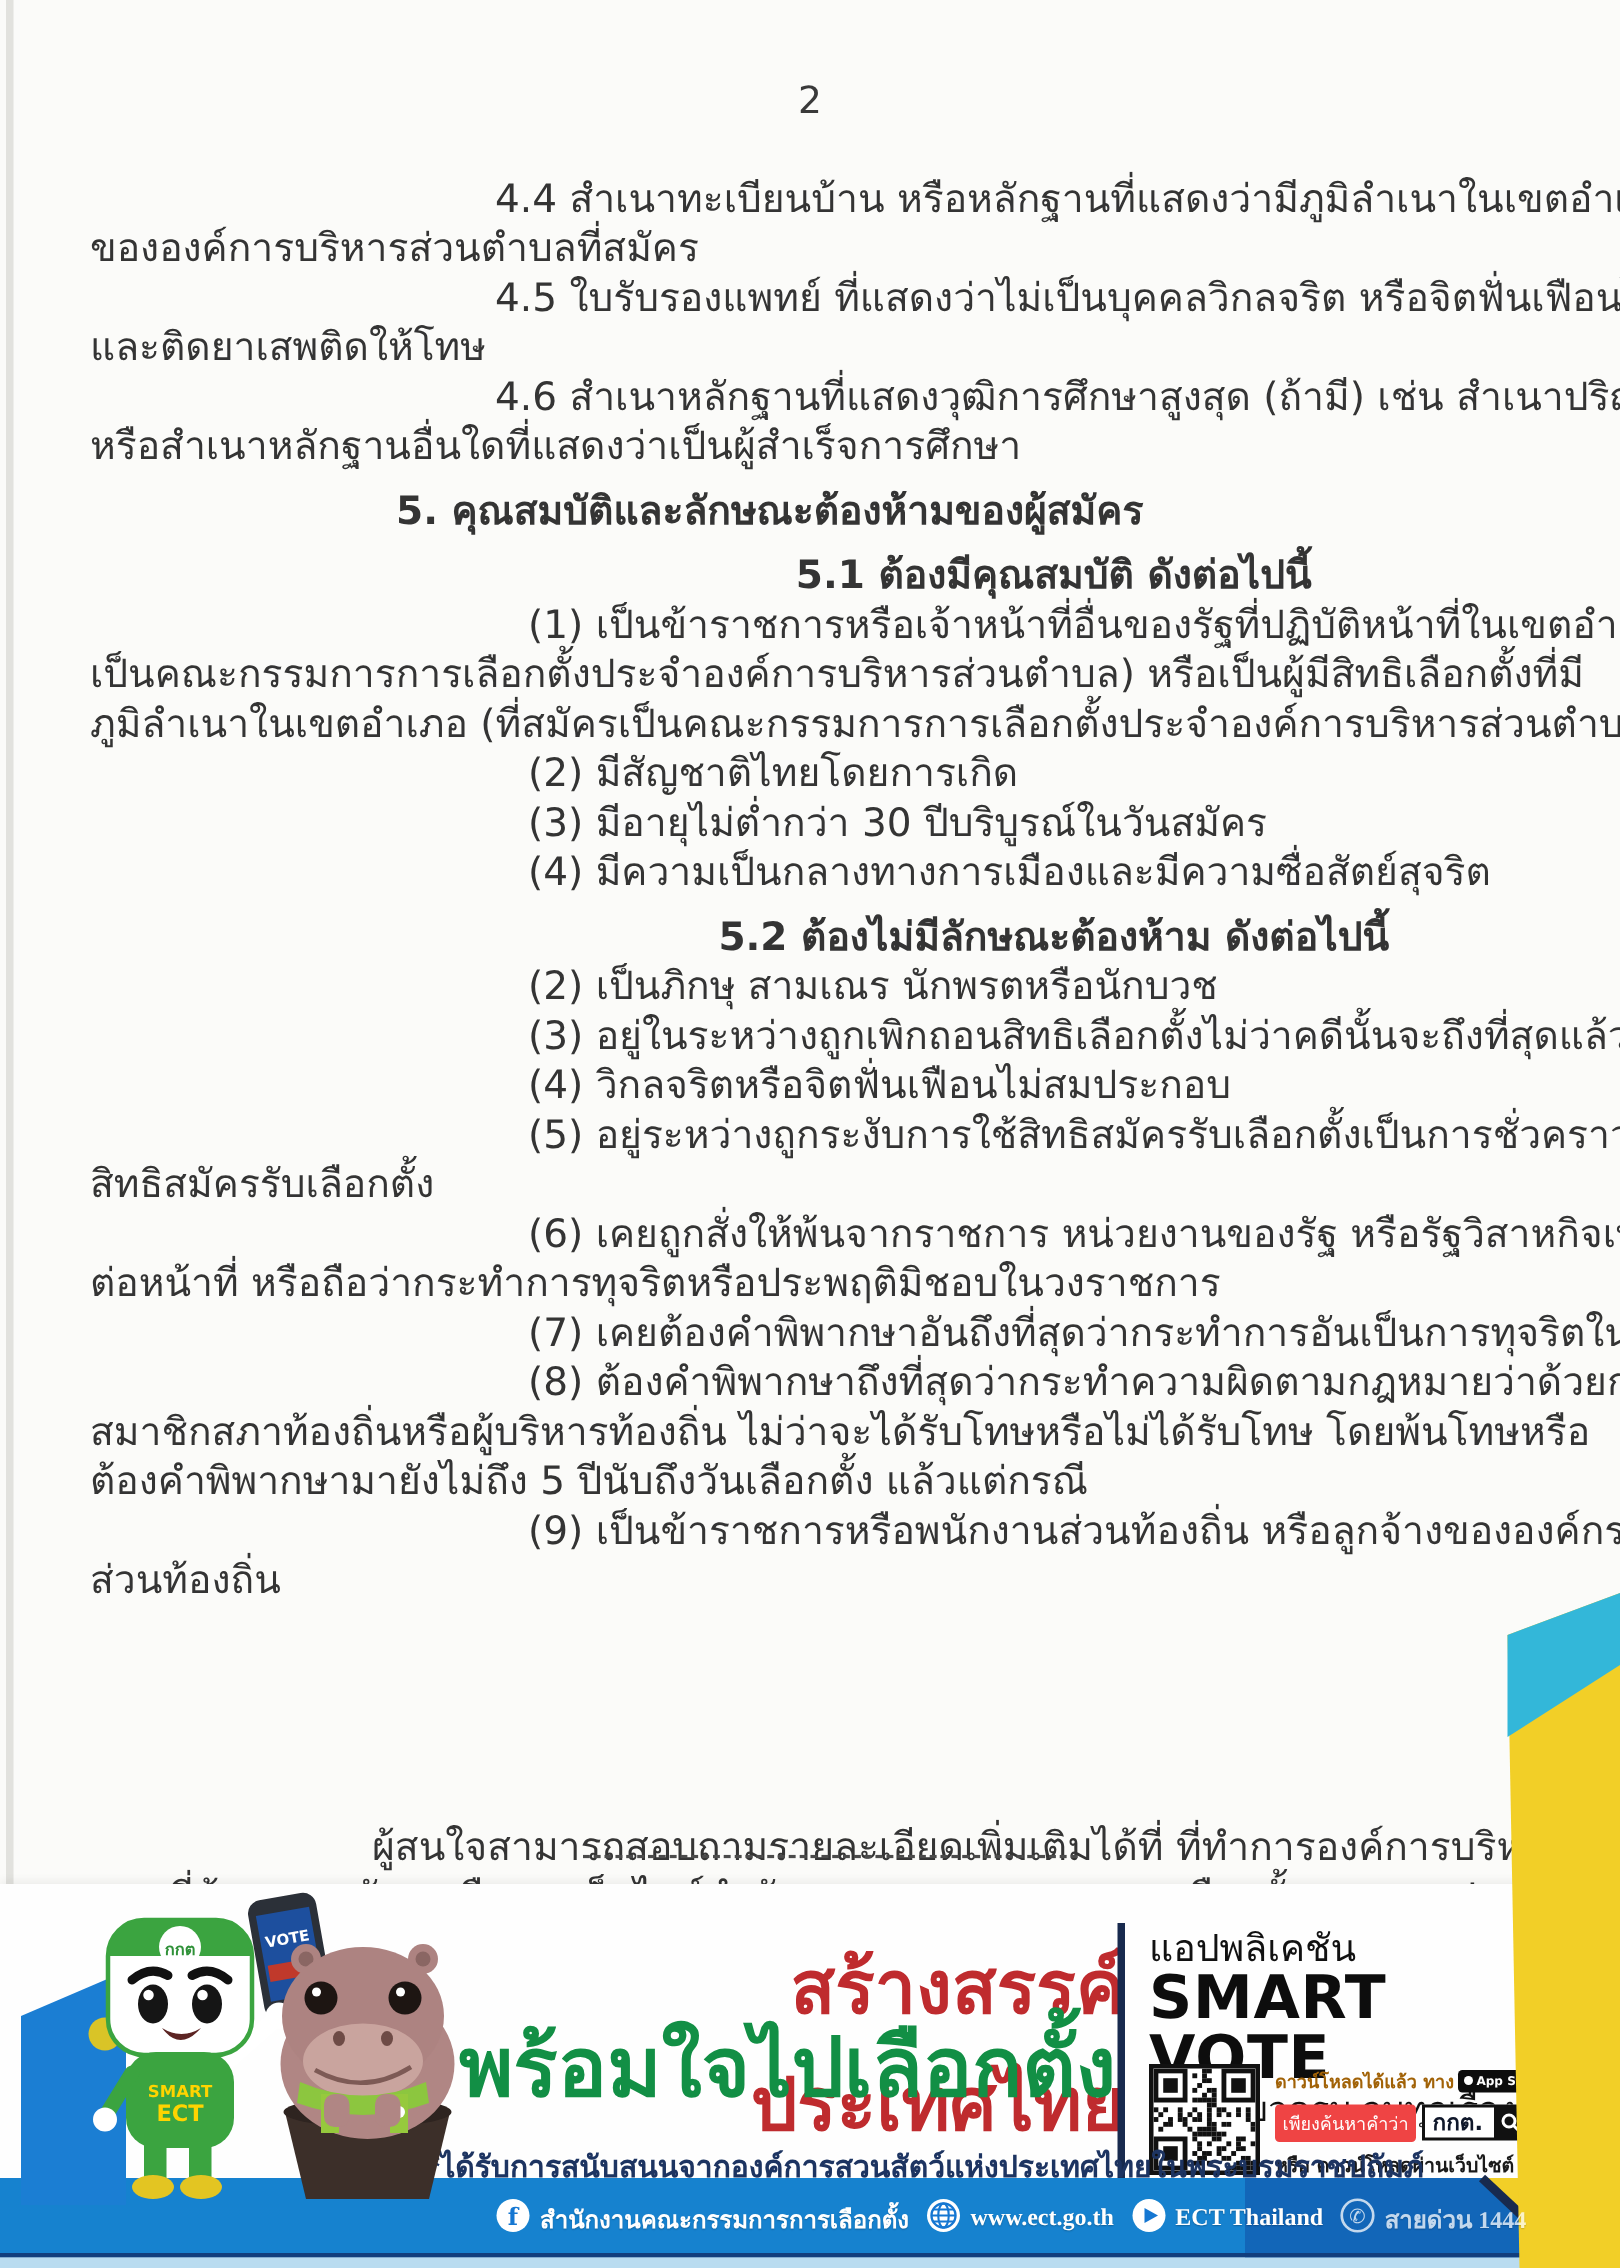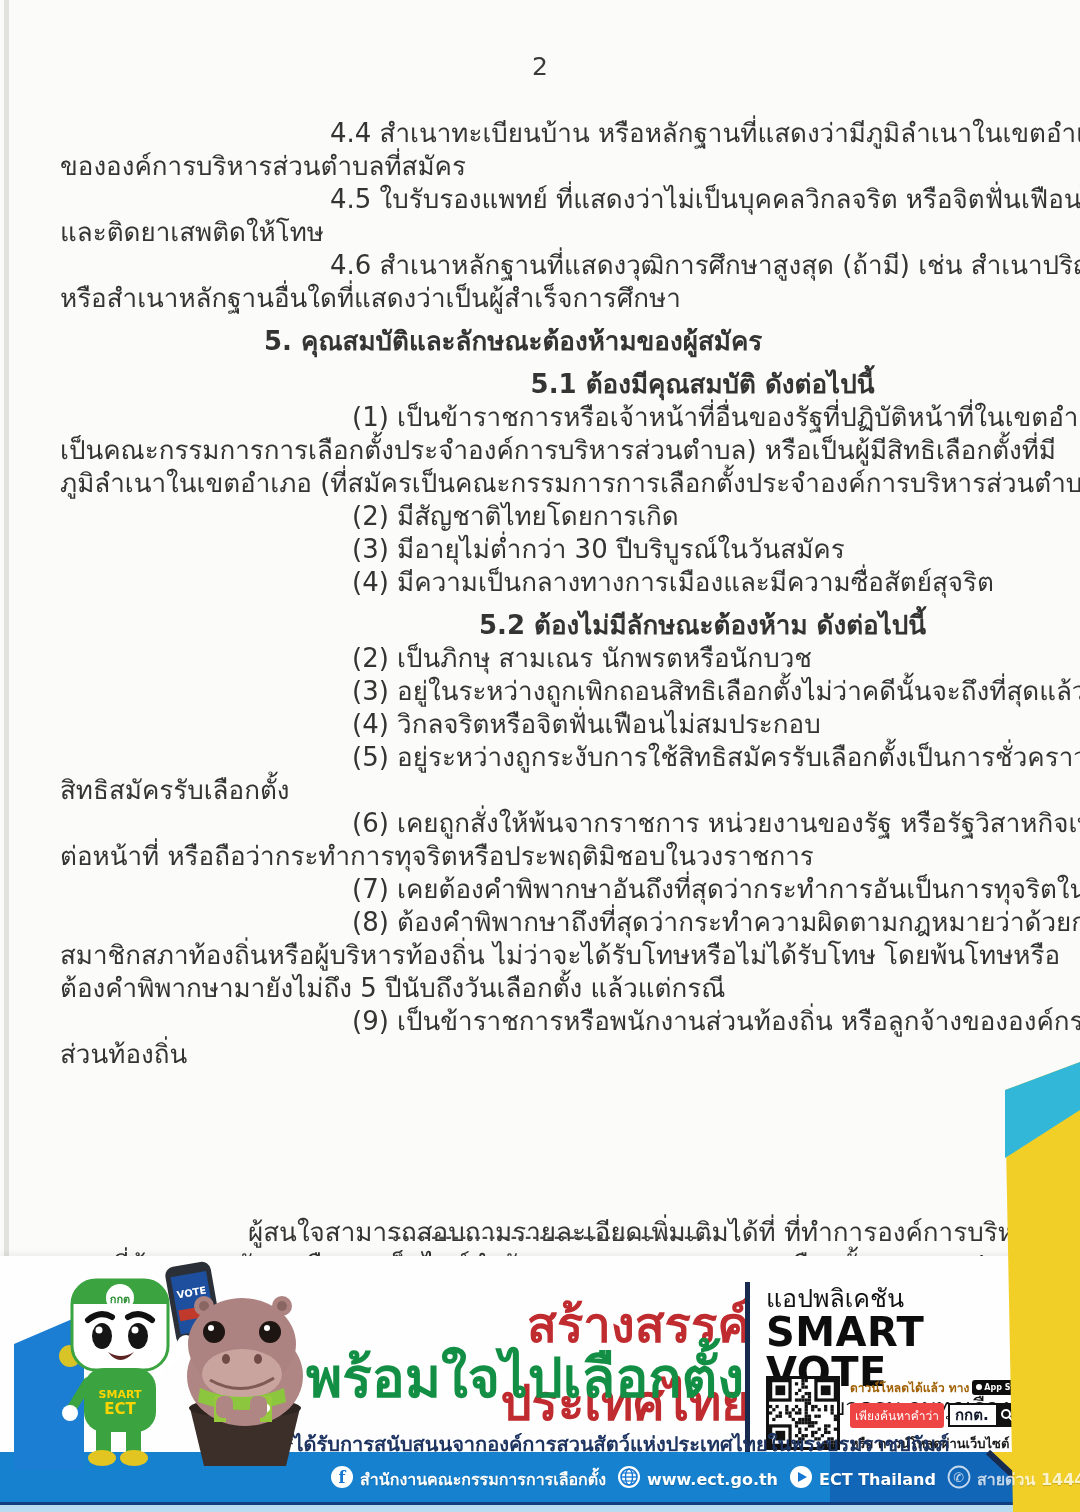--- a/index.html
+++ b/index.html
@@ -49,21 +49,21 @@
                 width:96px;margin-left:4px;}
   .search-value{flex:1;font-size:15px;font-weight:bold;color:#0f172a;padding-left:5px;}
   .search-btn{width:22px;height:22px;background:#111;display:flex;align-items:center;justify-content:center;cursor:pointer;}
   .dl-line3{font-size:13px;font-weight:bold;color:#1a1a1a;margin-top:5px;white-space:nowrap;}
   .sponsor-note{position:absolute;left:283px;top:1428px;font-size:20px;font-weight:bold;
                 color:#1d3461;white-space:nowrap;}
   
   .footer-items{position:absolute;left:330px;top:1459px;height:40px;display:flex;align-items:center;
                 gap:11px;color:#fff;z-index:6;}
   .f-item{display:flex;align-items:center;gap:6px;cursor:pointer;}
-  .f-label{font-size:16px;font-weight:bold;white-space:nowrap;text-shadow:0 1px 1px rgba(0,0,0,.25);}
+  .f-label{font-size:16px;font-weight:bold;white-space:nowrap;text-shadow:0 1px 1px rgba(0,0,0,.25);font-family:Liberation Serif, serif;}
   .f-item.faded{opacity:.75;}
   svg.band,svg.bar{position:absolute;left:0;top:0;}
   .mascots{position:absolute;left:14px;top:1256px;z-index:5;}
 </style>
 </head>
 <body>
 
 <div class="page">
 
   <div class="scan-edge"></div>

